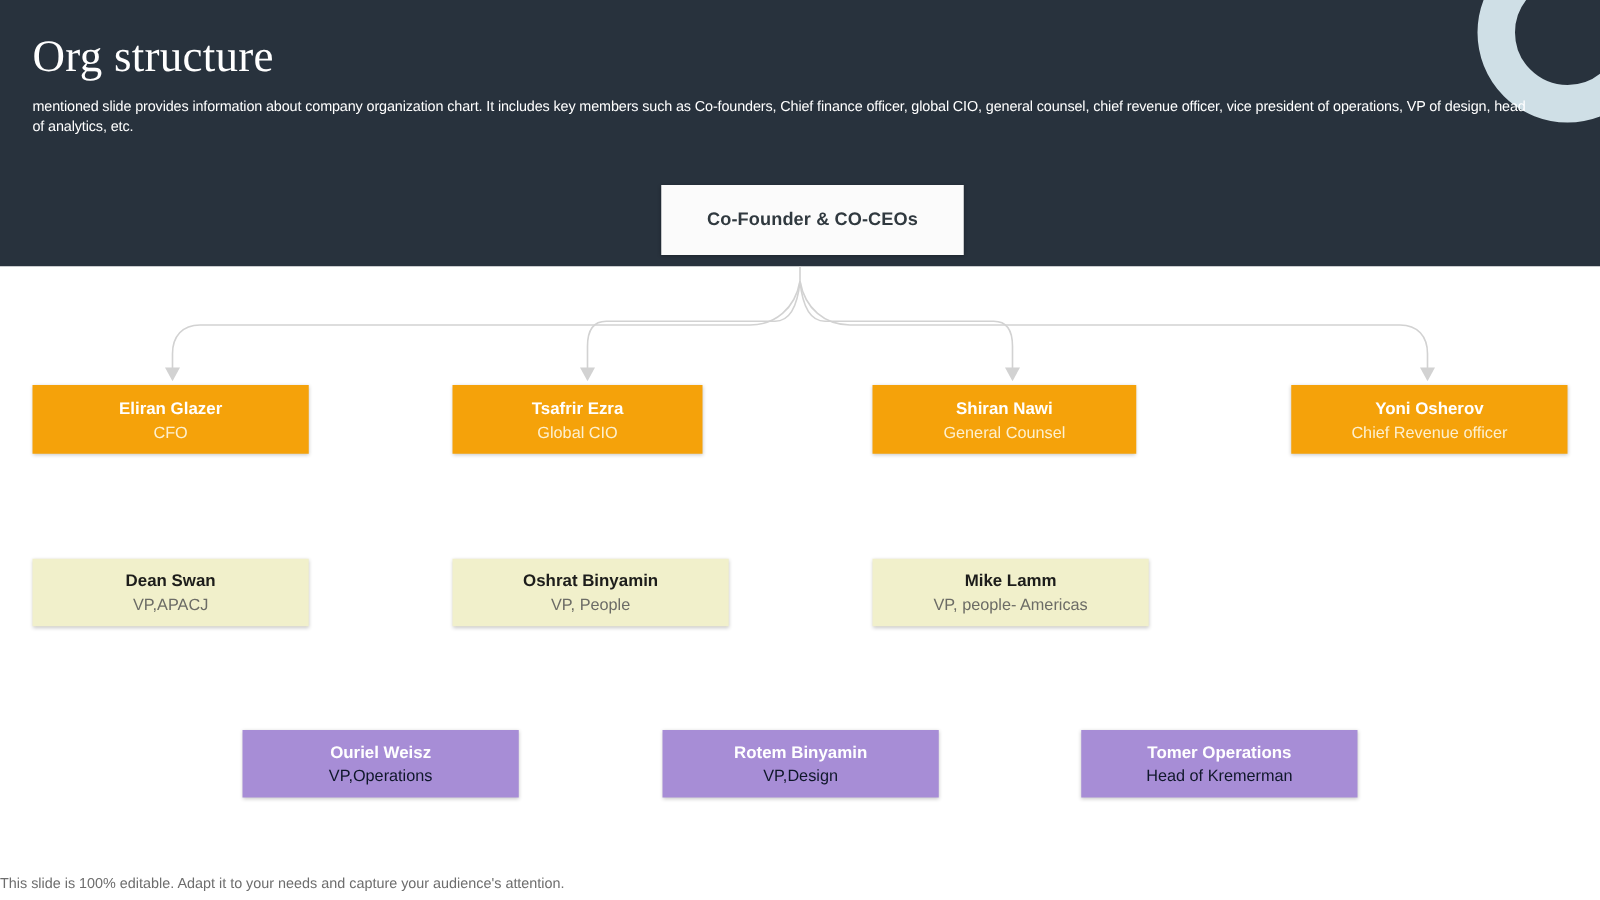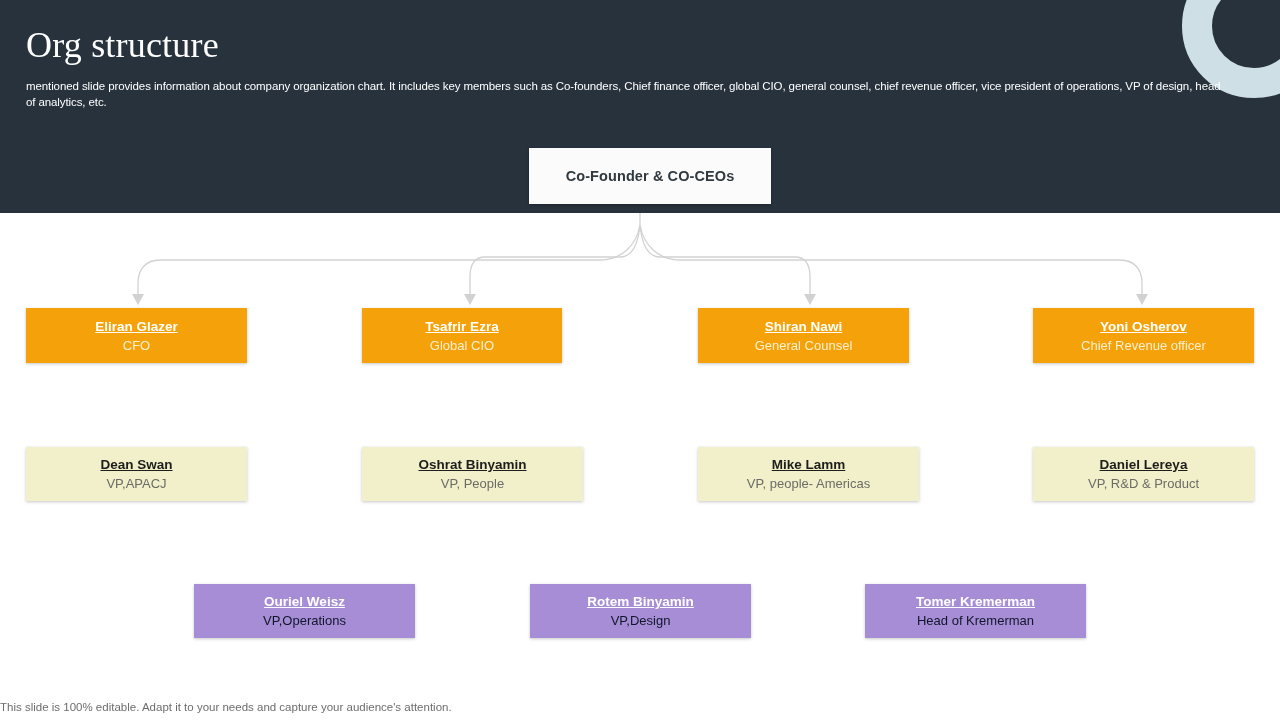--- a/index.html
+++ b/index.html
@@ -95,21 +95,20 @@
     display: flex;
     flex-direction: column;
     align-items: center;
     justify-content: center;
     box-shadow: 0 1px 3px rgba(0,0,0,0.22);
   }
   .node .node-name {
     font-size: 13.5px;
     font-weight: bold;
     line-height: 19px;
-    text-decoration: underline;
   }
   .node .node-role {
     font-size: 13px;
     line-height: 19px;
   }
 
   .row-orange .node-name { color: #ffffff; }
   .row-orange .node-role { color: #fdf0cf; }
 
   .row-cream .node-name { color: #1d1d1b; }
@@ -183,33 +182,29 @@
     <div class="node-role">VP,APACJ</div>
   </div>
   <div class="node row-cream" style="left:362px; top:447px; width:221px; height:54px; background:#f1f0cb;">
     <div class="node-name">Oshrat Binyamin</div>
     <div class="node-role">VP, People</div>
   </div>
   <div class="node row-cream" style="left:698px; top:447px; width:221px; height:54px; background:#f1f0cb;">
     <div class="node-name">Mike Lamm</div>
     <div class="node-role">VP, people- Americas</div>
   </div>
-  <div class="node row-cream" style="left:1033px; top:447px; width:221px; height:54px; background:#f1f0cb;">
-    <div class="node-name">Daniel Lereya</div>
-    <div class="node-role">VP, R&amp;D &amp; Product</div>
-  </div>
 
   <div class="node row-purple" style="left:194px; top:584px; width:221px; height:54px; background:#a78dd6;">
     <div class="node-name">Ouriel Weisz</div>
     <div class="node-role">VP,Operations</div>
   </div>
   <div class="node row-purple" style="left:530px; top:584px; width:221px; height:54px; background:#a78dd6;">
     <div class="node-name">Rotem Binyamin</div>
     <div class="node-role">VP,Design</div>
   </div>
   <div class="node row-purple" style="left:865px; top:584px; width:221px; height:54px; background:#a78dd6;">
-    <div class="node-name">Tomer Kremerman</div>
+    <div class="node-name">Tomer Operations</div>
     <div class="node-role">Head of Kremerman</div>
   </div>
 
   <div class="footer-note">This slide is 100% editable. Adapt it to your needs and capture your audience's attention.</div>
 
 </div>
 
 </body></html>

